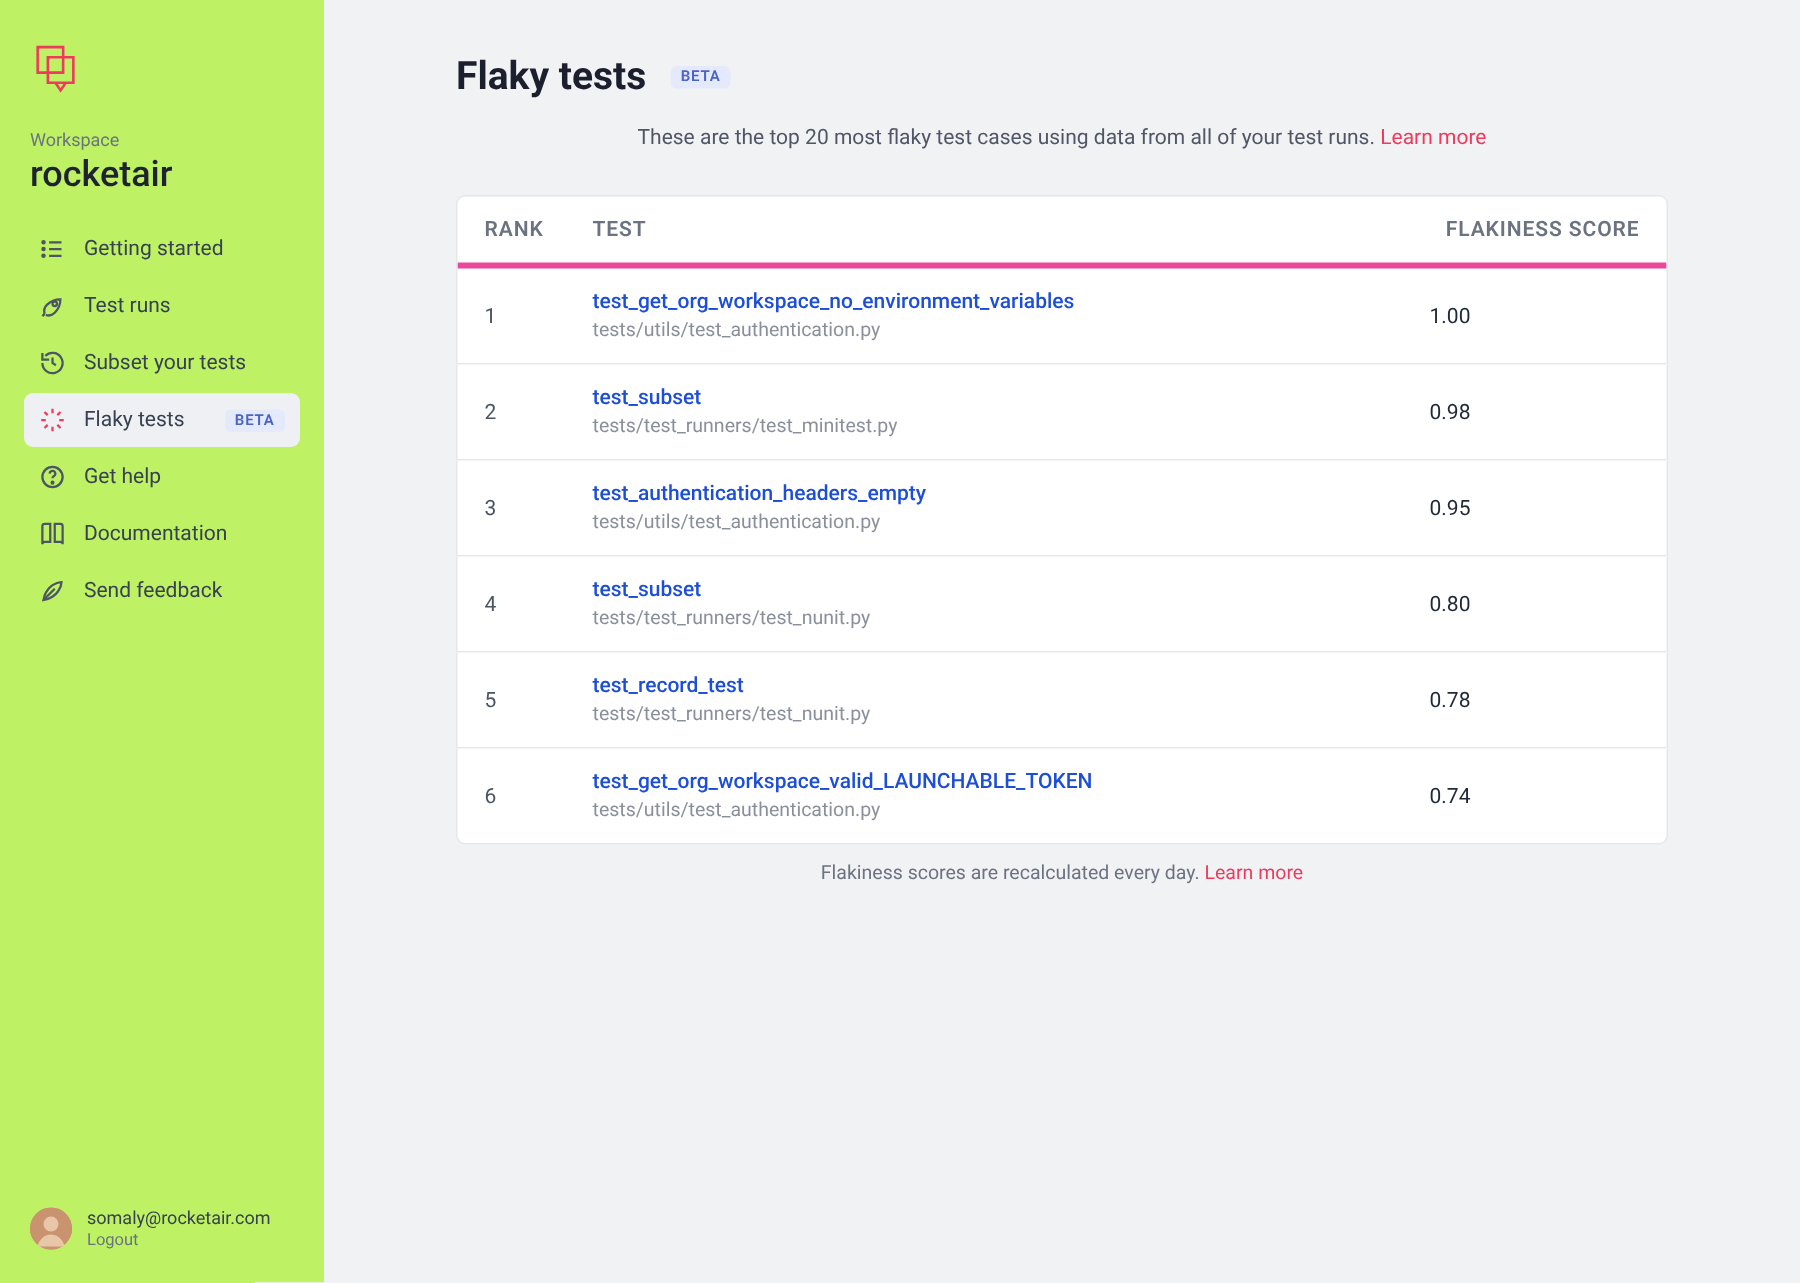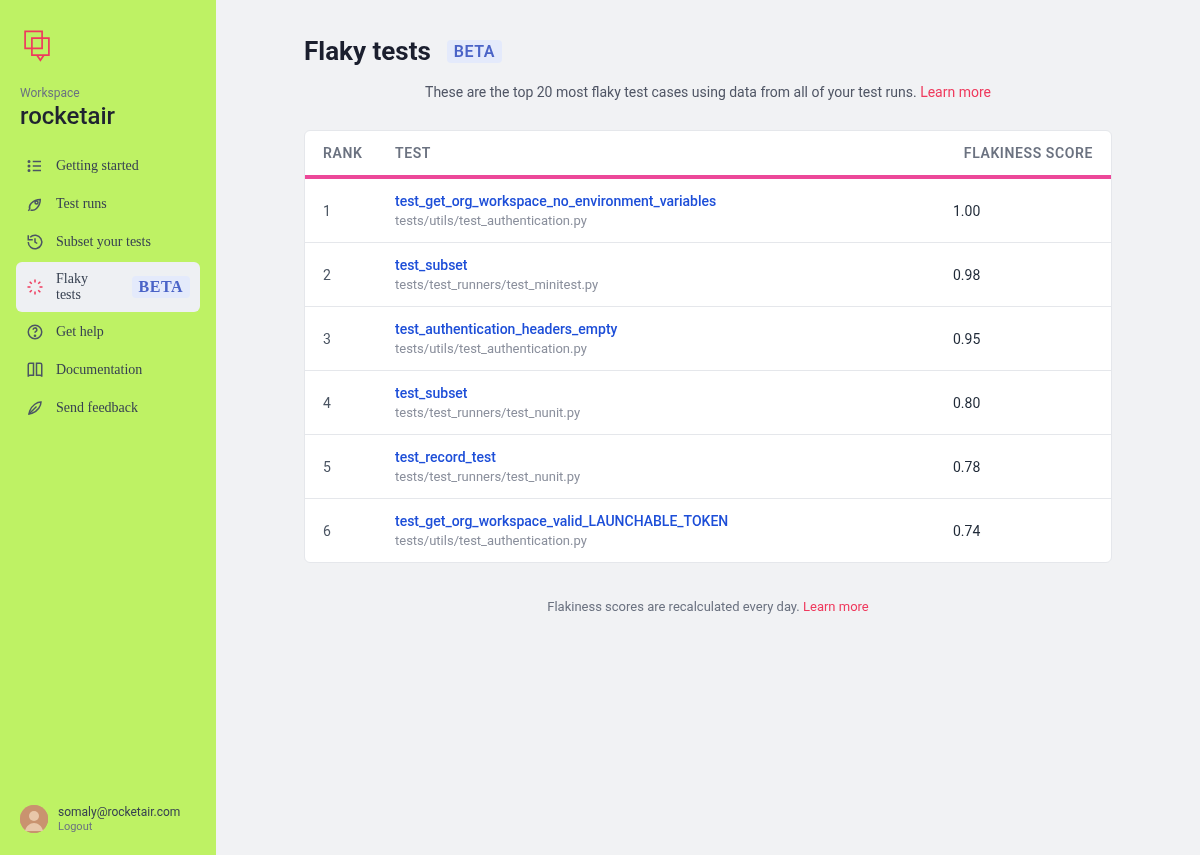--- a/index.html
+++ b/index.html
@@ -42,40 +42,39 @@
   }
   .nav-item {
     display: flex;
     align-items: center;
     gap: 12px;
     padding: 9px 10px;
     border-radius: 6px;
     cursor: pointer;
     color: #374151;
     font-size: 14px;
-    font-family: Liberation Serif, serif;
   }
   .nav-item.active {
     background: #eef0f3;
   }
   .nav-item .icon {
     width: 18px;
     height: 18px;
     display:flex;
     align-items:center;
     justify-content:center;
     color: #4b5563;
     flex-shrink: 0;
   }
   .nav-item .label { flex:1; }
   .beta-badge {
     display: inline-block;
     background: #e4eafb;
     color: #4a63c7;
-    font-size: 16px;
+    font-size: 10px;
     font-weight: 600;
     letter-spacing: 0.5px;
     padding: 2px 7px;
     border-radius: 4px;
     margin-left: 6px;
   }
   .sidebar-footer {
     margin-top: auto;
     display: flex;
     align-items: center;
@@ -146,21 +145,21 @@
   .trow:last-child { border-bottom:none; }
   .rank { font-size:14px; color:#4b5563; }
   .test-cell { display:flex; flex-direction:column; gap:4px; }
   .test-name { font-size:14px; color:#1d4ed8; font-weight:500; }
   .test-path { font-size:13px; color:#8a8f9c; }
   .score { font-size:14px; color:#1f2937; }
   .foot-note {
     text-align:center;
     font-size:13px;
     color:#6b7280;
-    margin-top:36px;
+    margin-top:12px;
   }
 </style>
 </head>
 <body>
 
 <div class="sidebar">
   <div class="logo-wrap">
     <svg width="34" height="34" viewBox="0 0 40 40" fill="none" stroke="#ef3a5d" stroke-width="2">
       <path d="M6 4 H26 V24 H6 Z"></path>
       <path d="M14 12 H34 V32 H14 Z"></path>

